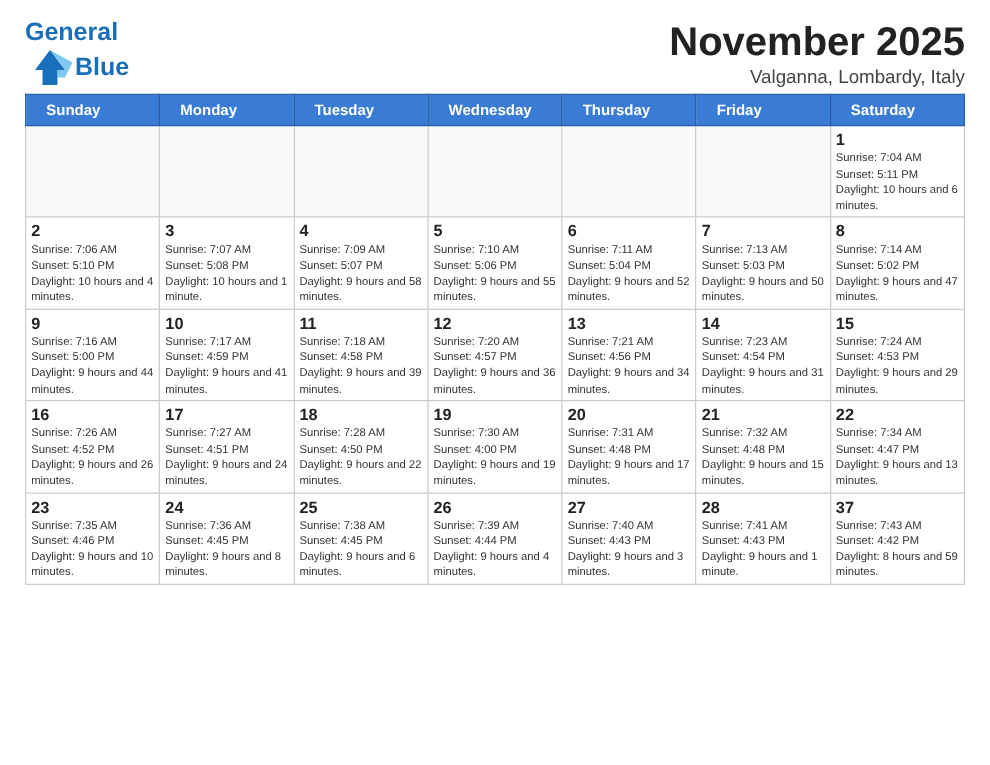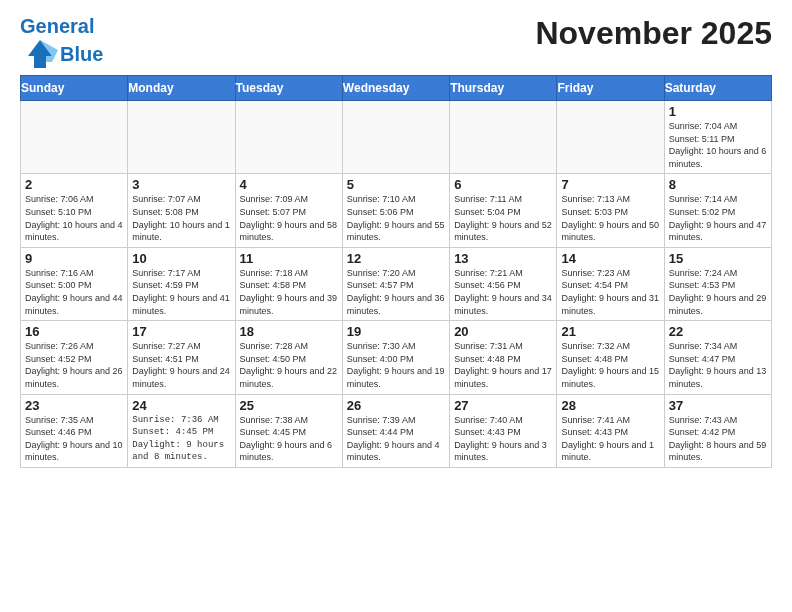--- a/index.html
+++ b/index.html
@@ -59,21 +59,21 @@
     .calendar {
       width: 100%;
       border-collapse: collapse;
       table-layout: fixed;
     }
     .calendar th {
       background: #3a7bd5;
       color: #fff;
       font-size: 12px;
       font-weight: bold;
-      padding: 5px 0;
+      padding: 5px 16px;
       text-align: left;
       border: 1px solid #2a5fa5;
     }
     .calendar td {
       border: 1px solid #ccc;
       vertical-align: top;
       padding: 3px 4px;
       font-size: 9.5px;
       color: #333;
       height: 72px;
@@ -112,20 +112,21 @@
           <svg class="logo-icon" viewBox="0 0 36 36" width="36" height="22">
             <polygon points="6,20 18,4 30,20 24,20 24,32 12,32 12,20" fill="#1a6fba"></polygon>
             <polygon points="18,4 30,20 24,20 24,26 30,26 36,14" fill="#4ab0e8" opacity="0.7"></polygon>
           </svg>
           <span class="logo-text" style="color:#1a6fba;font-weight:bold;">Blue</span>
         </div>
       </div>
     </div>
     <div class="title-block">
       <div class="month-title">November 2025</div>
+      <div class="location-title">Valganna, Lombardy, Italy</div>
     </div>
   </div>
 
   <table class="calendar">
     <thead>
       <tr>
       <th>Sunday</th>
           <th>Monday</th>
           <th>Tuesday</th>
           <th>Wednesday</th>
@@ -283,21 +284,21 @@
         </tr>
         <tr>
           <td>
             <span class="day-number">23</span>
             <div class="day-info" style="white-space: pre-line;">Sunrise: 7:35 AM
 Sunset: 4:46 PM
 Daylight: 9 hours and 10 minutes.</div>
           </td>
           <td>
             <span class="day-number">24</span>
-            <div class="day-info" style="white-space: pre-line; font-family: Liberation Mono, monospace;">Sunrise: 7:36 AM
+            <div class="day-info" style="white-space: pre-line;">Sunrise: 7:36 AM
 Sunset: 4:45 PM
 Daylight: 9 hours and 8 minutes.</div>
           </td>
           <td>
             <span class="day-number">25</span>
             <div class="day-info" style="white-space: pre-line;">Sunrise: 7:38 AM
 Sunset: 4:45 PM
 Daylight: 9 hours and 6 minutes.</div>
           </td>
           <td>

